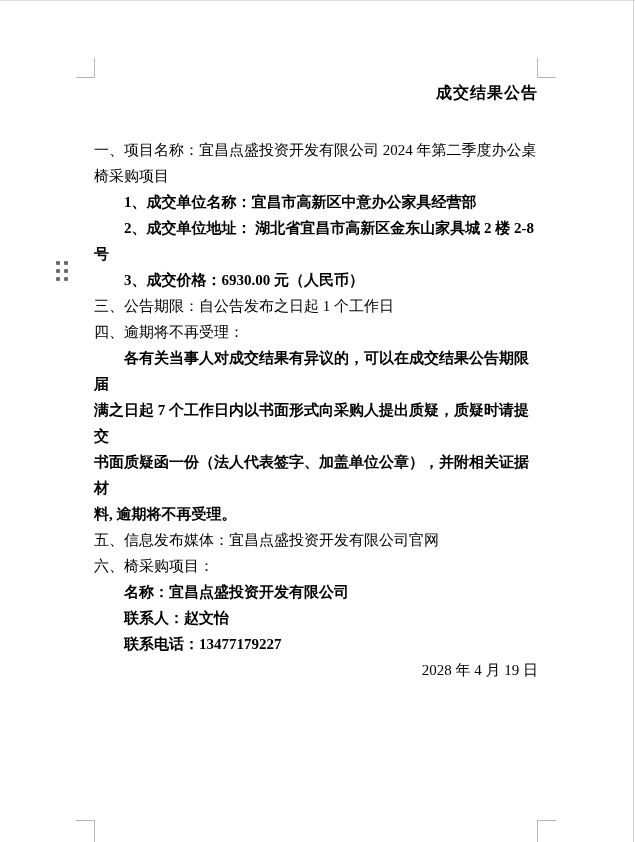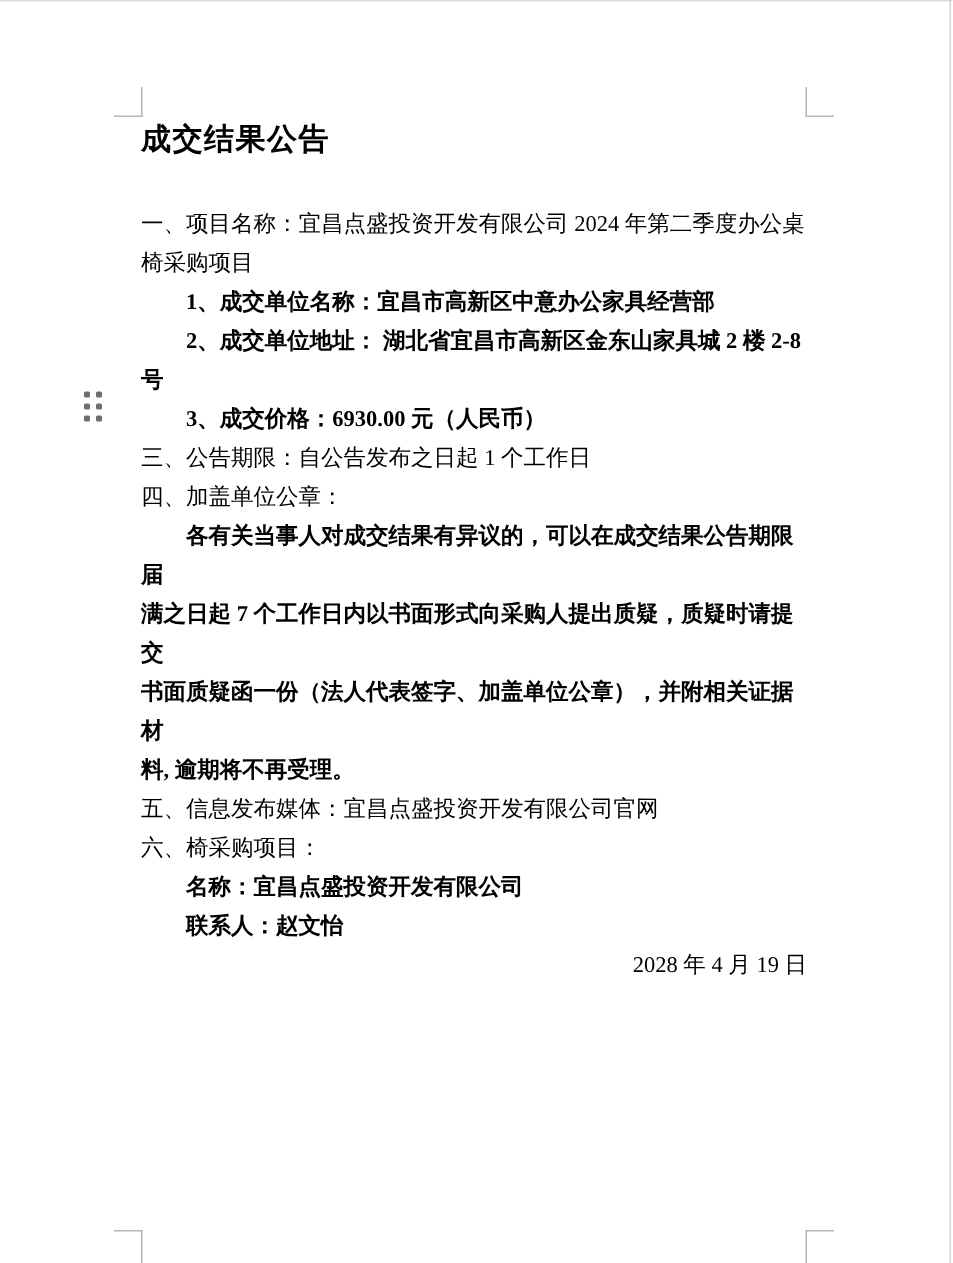--- a/index.html
+++ b/index.html
@@ -54,23 +54,23 @@
     border-radius: 1px;
   }
   .content {
     position: absolute;
     left: 94px; top: 82px;
     width: 444px;
     font-size: 15px;
     line-height: 26px;
   }
   .title {
-    font-size: 20px;
+    font-size: 16px;
     font-weight: bold;
-    text-align: left;
+    text-align: right;
     letter-spacing: 1px;
     line-height: 22px;
     margin: 0 0 33px 0;
   }
   .content p {
     margin: 0;
     white-space: pre-wrap;
   }
   .content p.indent { text-indent: 2em; font-weight: bold; }
   .label { font-weight: normal; }
@@ -108,28 +108,29 @@
     <p><span class="label">一、项目名称：</span><span>宜昌点盛投资开发有限公司 2024 年第二季度办公桌
 椅采购项目</span></p>
 
     <p class="indent">1、成交单位名称：宜昌市高新区中意办公家具经营部</p>
     <p class="indent">2、成交单位地址： 湖北省宜昌市高新区金东山家具城 2 楼 2-8
 号</p>
     <p class="indent">3、成交价格：6930.00 元（人民币）</p>
 
     <p><span class="label">三、公告期限：</span><span>自公告发布之日起 1 个工作日</span></p>
 
-    <p><span class="label">四、加盖单位公章：</span></p>
+    <p><span class="label">四、逾期将不再受理：</span></p>
     <p class="indent">各有关当事人对成交结果有异议的，可以在成交结果公告期限届
 满之日起 7 个工作日内以书面形式向采购人提出质疑，质疑时请提交
 书面质疑函一份（法人代表签字、加盖单位公章），并附相关证据材
 料, 逾期将不再受理。</p>
 
     <p><span class="label">五、信息发布媒体：</span><span>宜昌点盛投资开发有限公司官网</span></p>
 
     <p><span class="label">六、椅采购项目：</span></p>
     <p class="indent">名称：宜昌点盛投资开发有限公司</p>
     <p class="indent">联系人：赵文怡</p>
+    <p class="indent">联系电话：13477179227</p>
 
     <p class="date">2028 年 4 月 19 日</p>
 
   </div>
 </div>
 
 </body></html>

